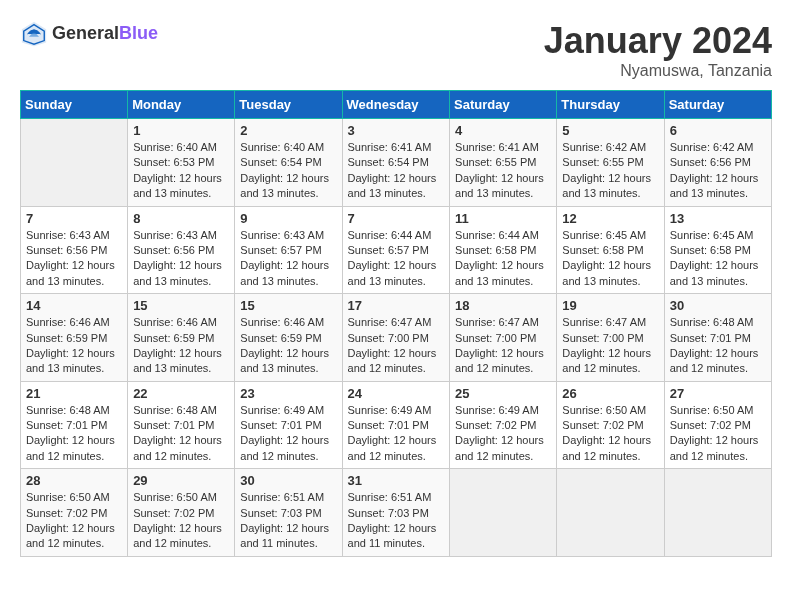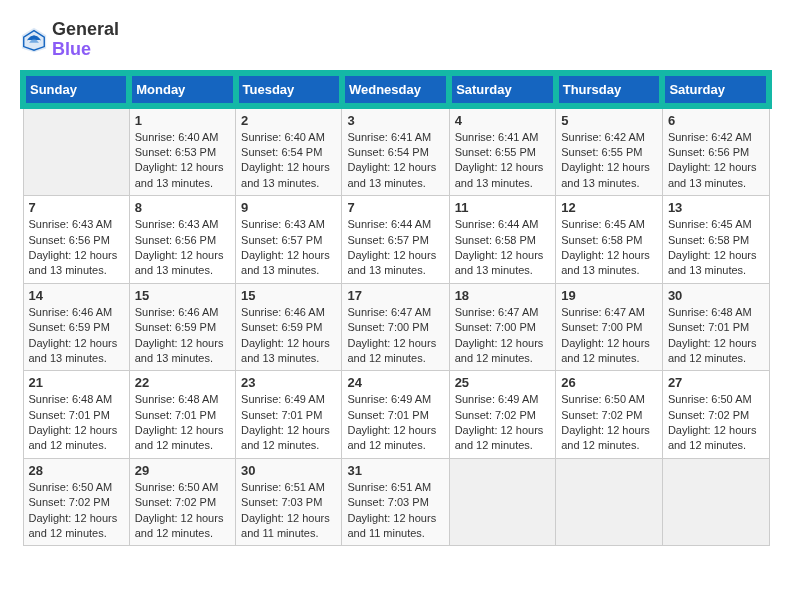--- a/index.html
+++ b/index.html
@@ -16,21 +16,21 @@
       align-items: flex-start;
       margin-bottom: 10px;
     }
     .logo {
       display: flex;
       align-items: center;
       gap: 4px;
     }
     .logo-text {
       display: flex;
-      flex-direction: column;
+      flex-direction: row;
       line-height: 1.1;
     }
     .logo-general {
       font-size: 18px;
       font-weight: bold;
       color: #333;
     }
     .logo-blue {
       font-size: 18px;
       font-weight: bold;
@@ -57,21 +57,21 @@
       border-collapse: collapse;
       font-size: 11px;
     }
     thead tr th {
       background-color: #1565c0;
       color: #fff;
       padding: 6px 4px;
       text-align: left;
       font-size: 13px;
       font-weight: bold;
-      border: 6px solid #14b8a6;
+      border: 1px solid #14b8a6;
     }
     tbody tr td {
       border: 1px solid #ccc;
       padding: 4px 5px;
       vertical-align: top;
       min-height: 70px;
       height: 80px;
       width: 108px;
     }
     tbody tr:nth-child(odd) {
@@ -105,20 +105,24 @@
       <polygon points="15,2 28,10 28,24 15,28 2,24 2,10" fill="#1565c0" opacity="0.15"></polygon>
       <polygon points="15,5 26,12 26,22 15,26 4,22 4,12" fill="none" stroke="#1565c0" stroke-width="1.5"></polygon>
       <path d="M8,15 Q15,6 22,15" fill="#1565c0" stroke="#1565c0" stroke-width="1"></path>
       <path d="M10,18 Q15,10 20,18" fill="#4a90d9" stroke="#4a90d9" stroke-width="0.5" opacity="0.7"></path>
     </svg>
     <div class="logo-text">
       <span class="logo-general">General</span>
       <span class="logo-blue">Blue</span>
     </div>
   </div>
+  <div class="title-block">
+    <div class="title-month">January 2024</div>
+    <div class="title-location">Nyamuswa, Tanzania</div>
+  </div>
 </div>
 
 <table>
   <thead>
     <tr>
       <th>Sunday</th>
       <th>Monday</th>
       <th>Tuesday</th>
       <th>Wednesday</th>
       <th>Saturday</th>

